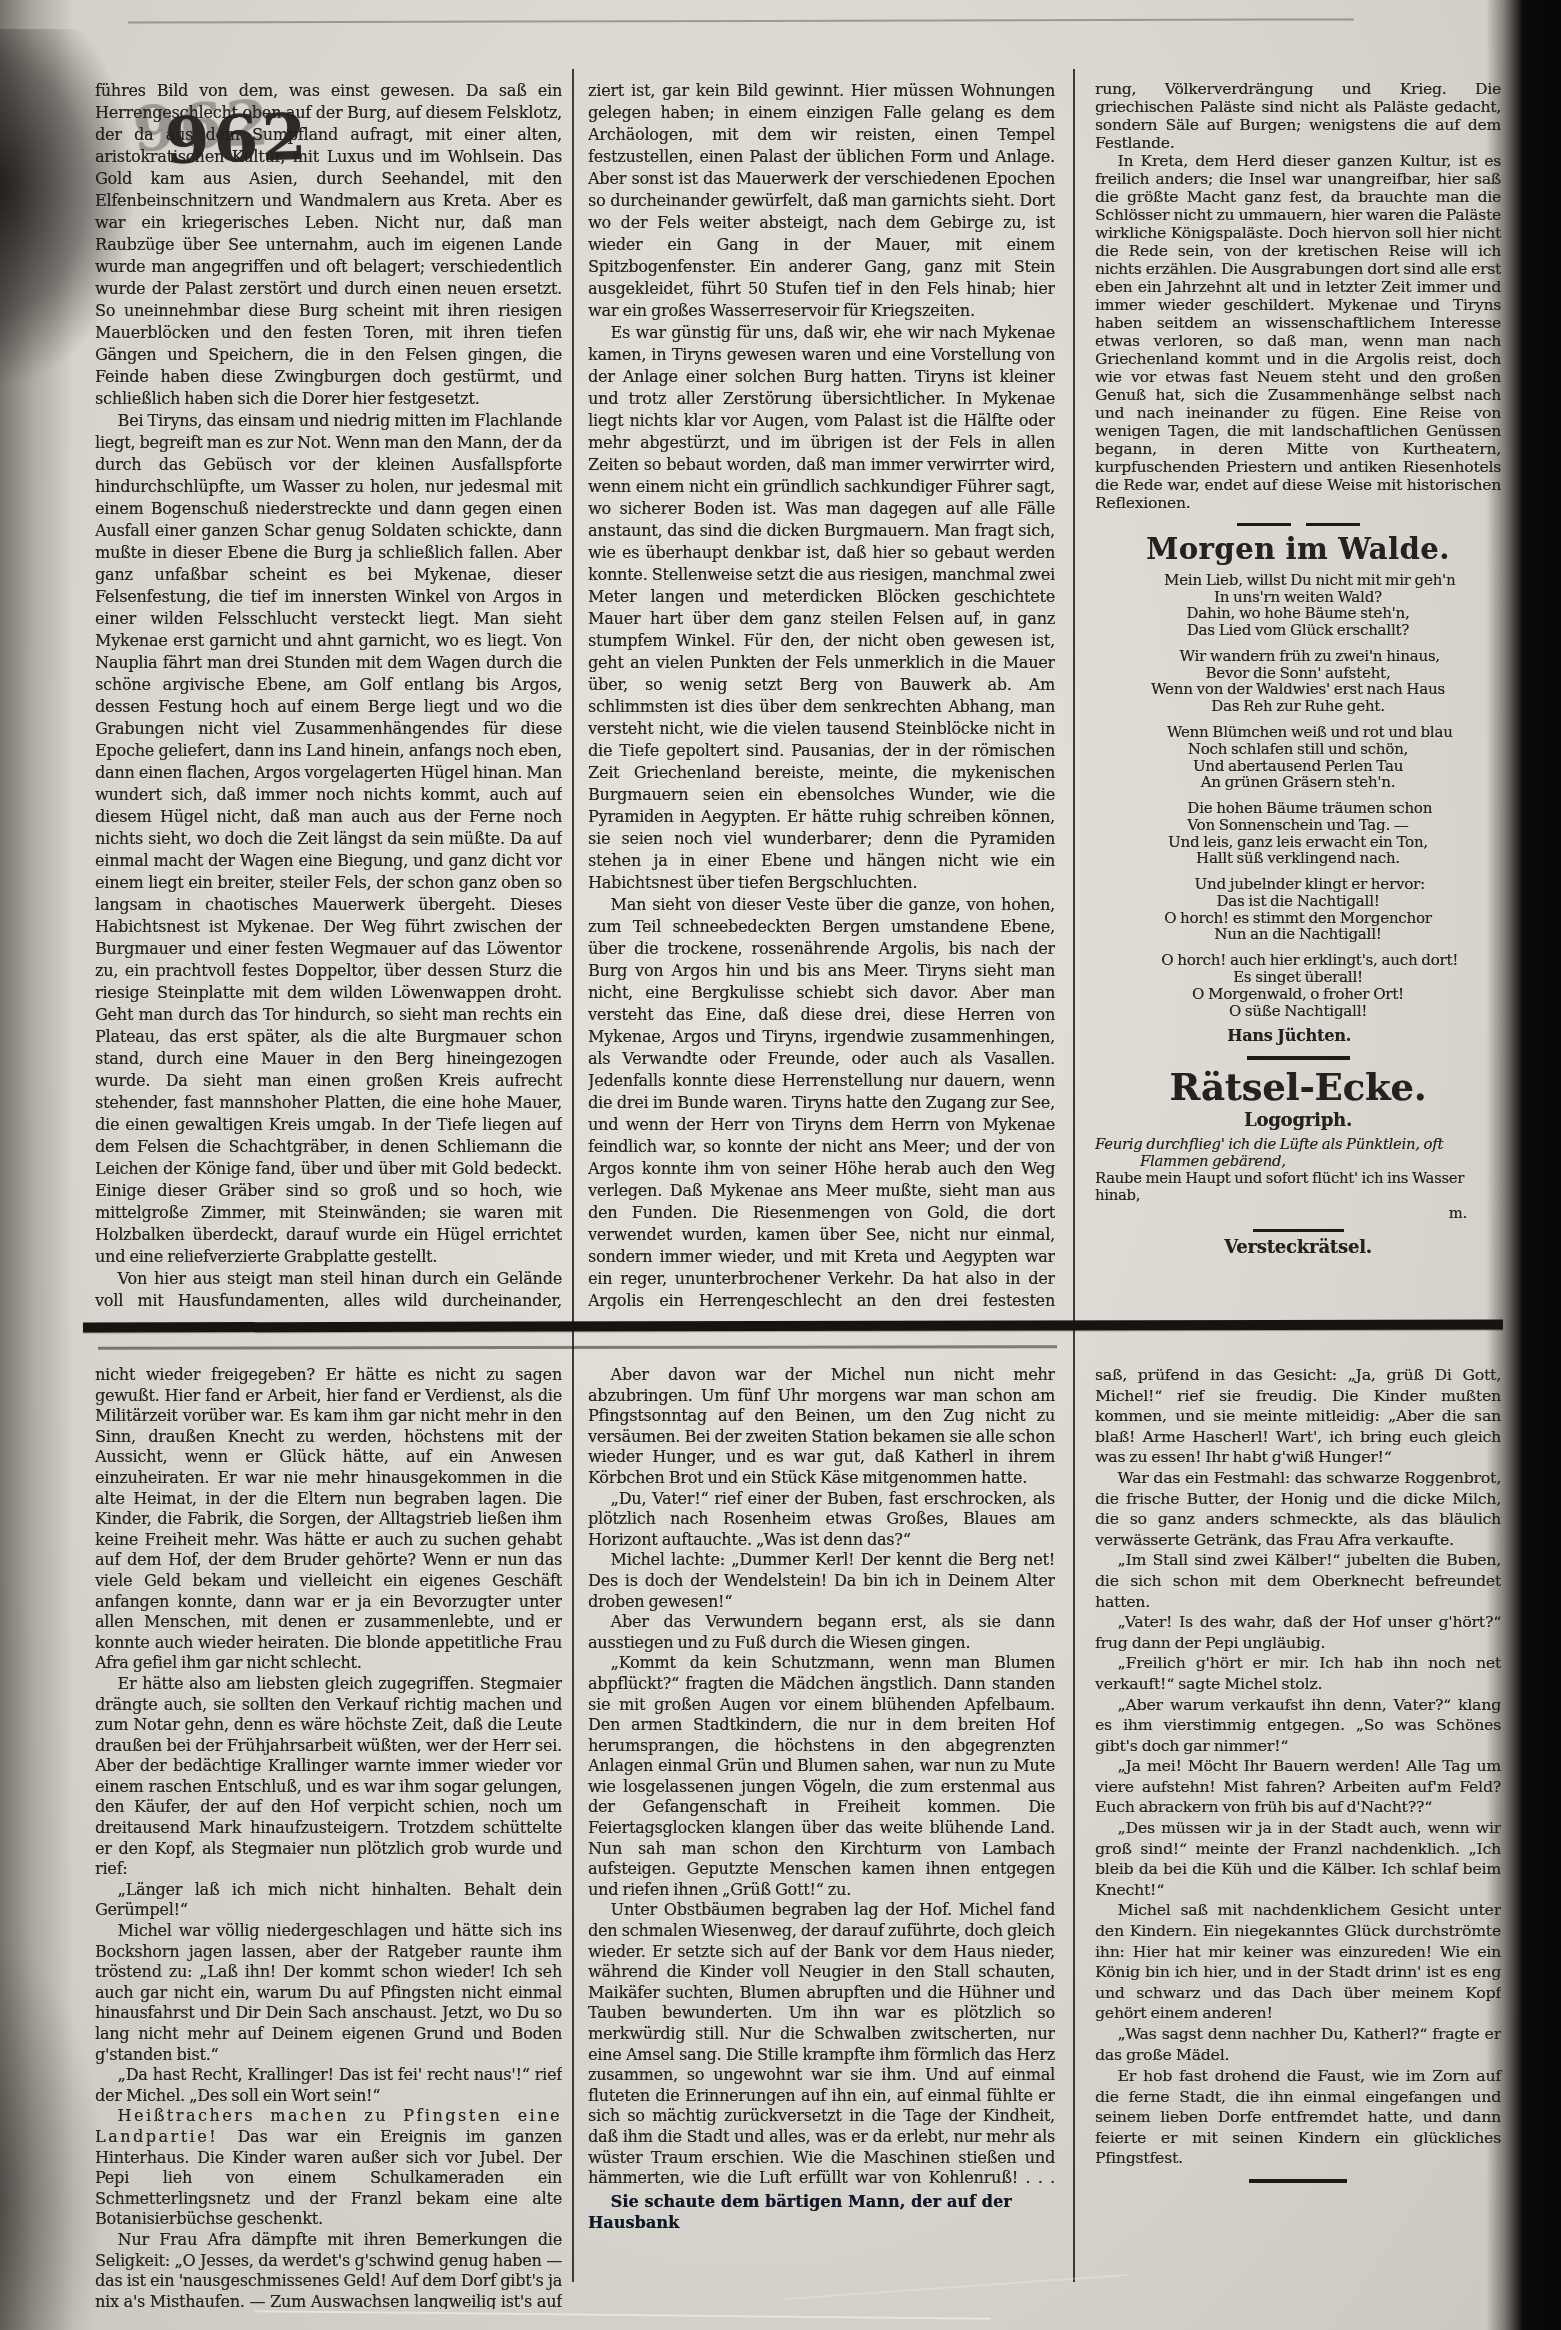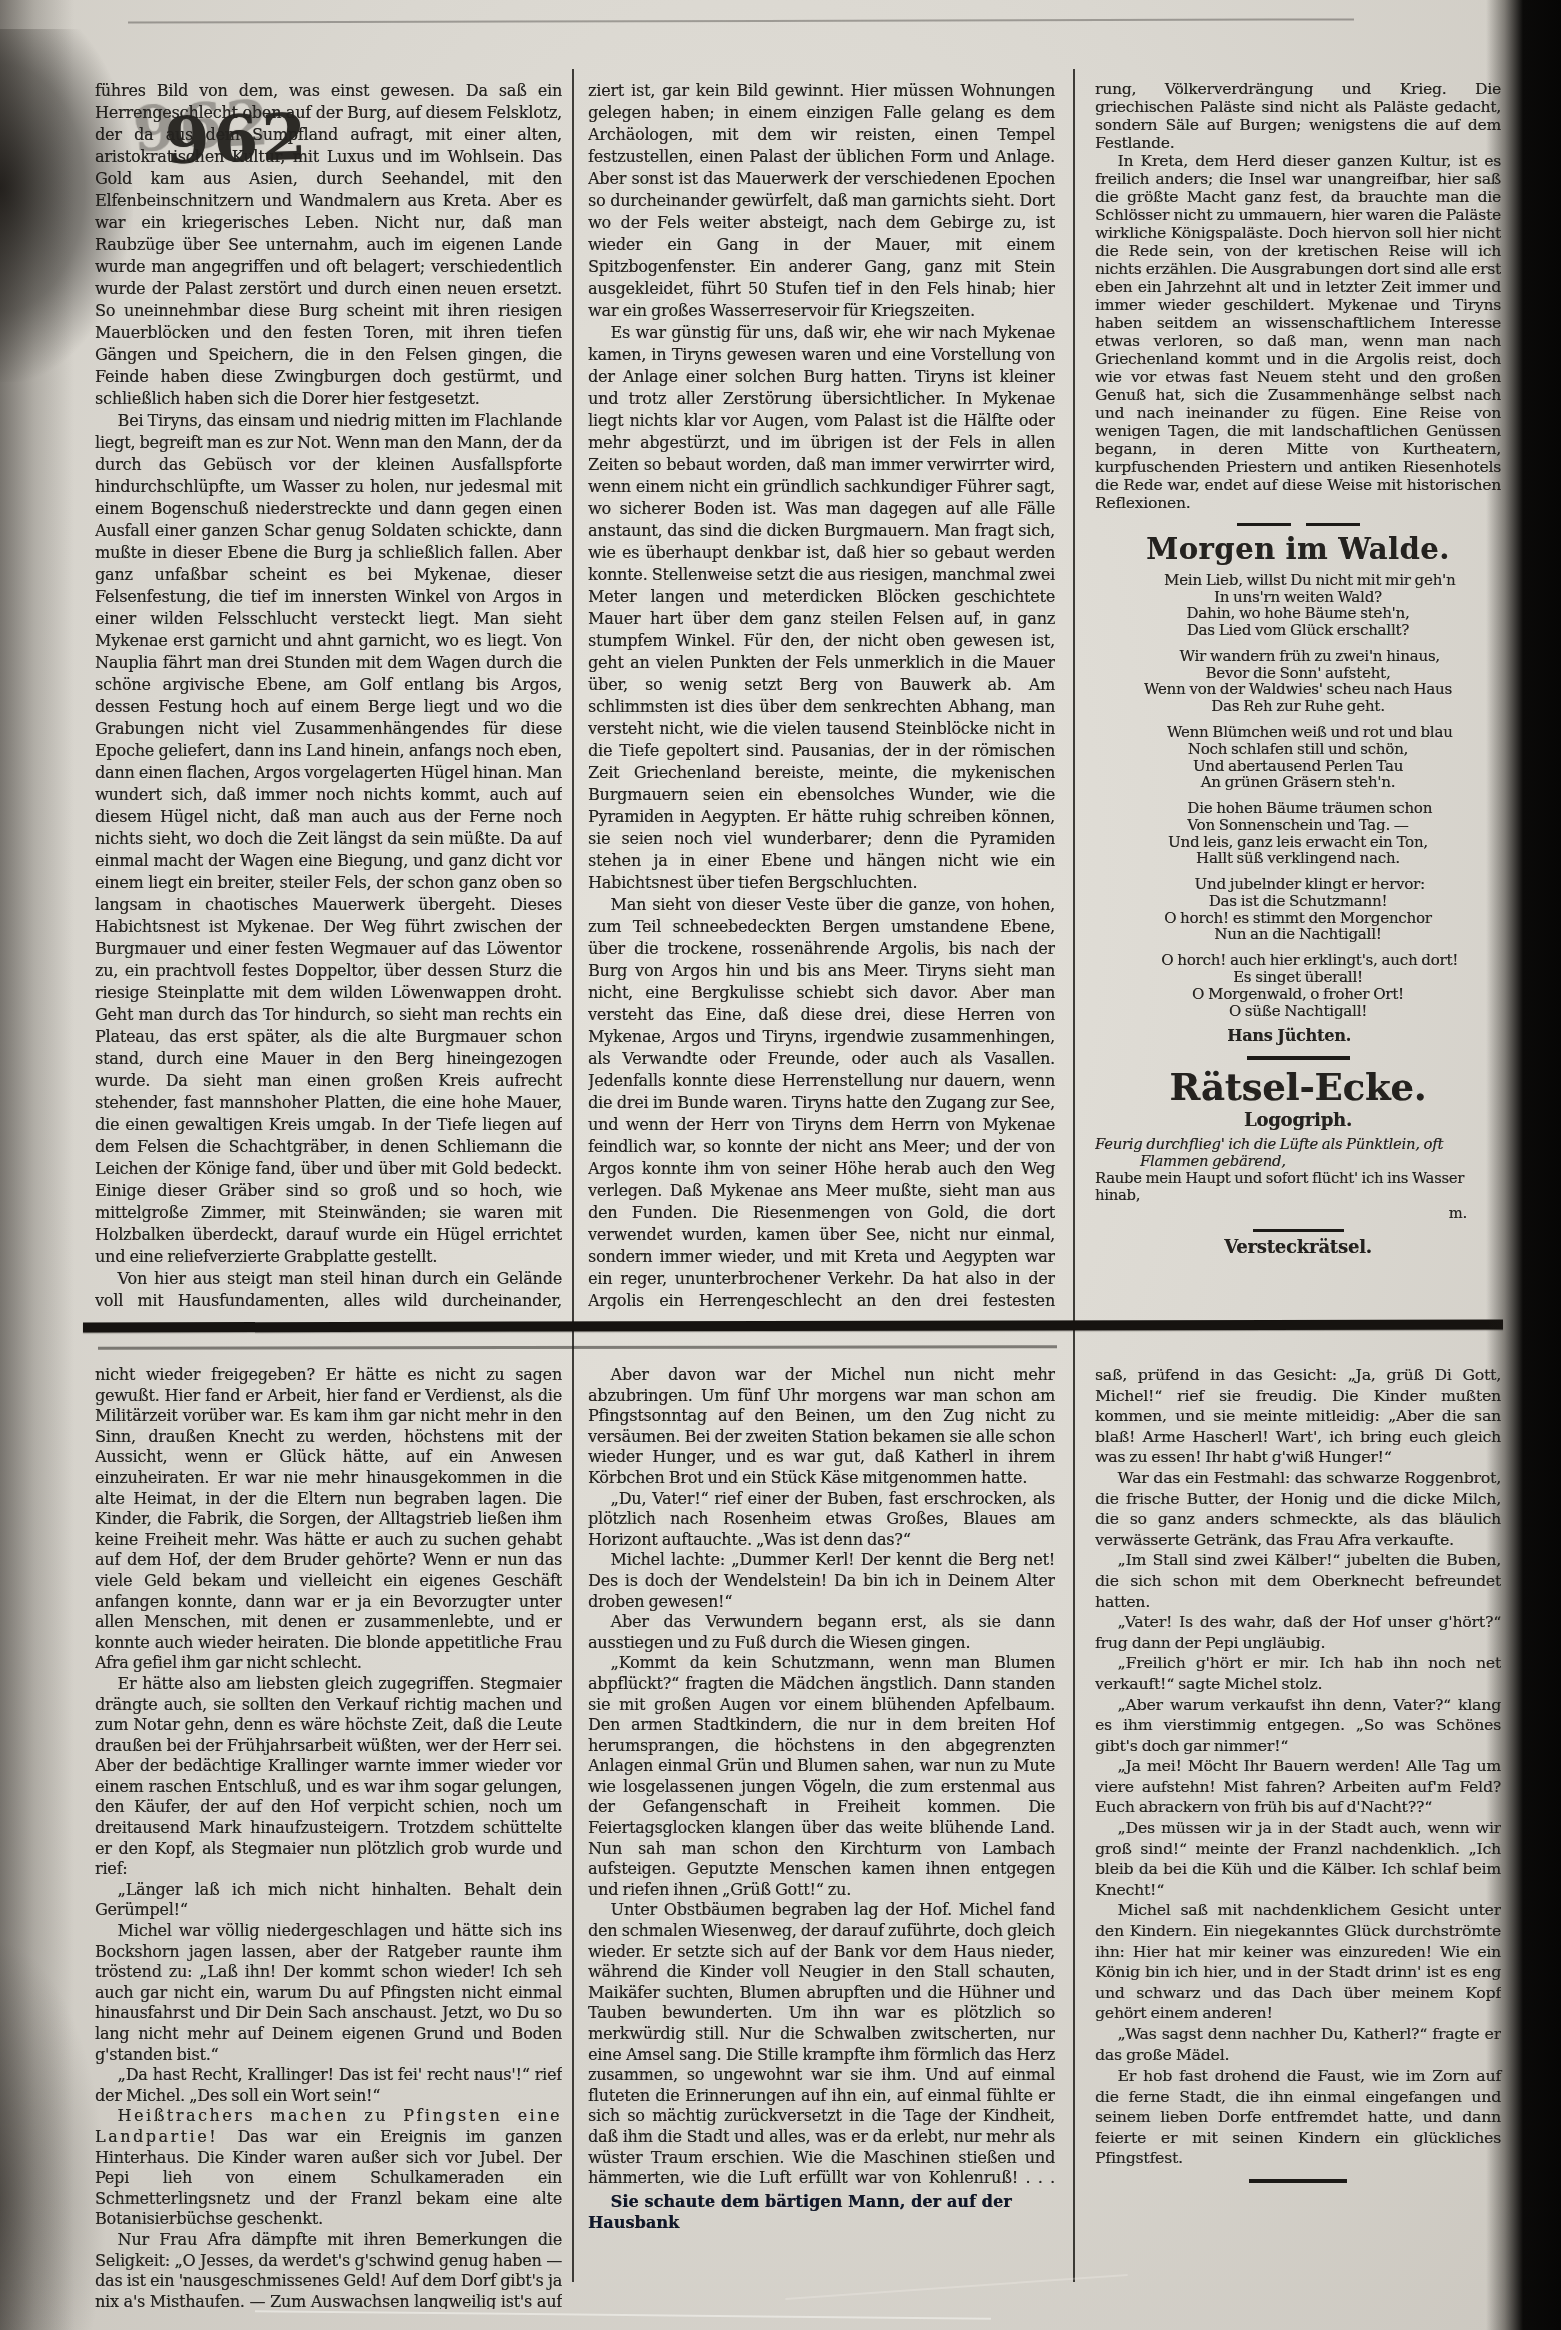--- a/index.html
+++ b/index.html
@@ -136,38 +136,38 @@
   <div class="poem">
     <div class="stanza">
       <div class="pl first">Mein Lieb, willst Du nicht mit mir geh'n</div>
       <div class="pl">In uns'rn weiten Wald?</div>
       <div class="pl">Dahin, wo hohe Bäume steh'n,</div>
       <div class="pl">Das Lied vom Glück erschallt?</div>
     </div>
     <div class="stanza">
       <div class="pl first">Wir wandern früh zu zwei'n hinaus,</div>
       <div class="pl">Bevor die Sonn' aufsteht,</div>
-      <div class="pl">Wenn von der Waldwies' scheu nach Haus</div>
+      <div class="pl">Wenn von der Waldwies' erst nach Haus</div>
       <div class="pl">Das Reh zur Ruhe geht.</div>
     </div>
     <div class="stanza">
       <div class="pl first">Wenn Blümchen weiß und rot und blau</div>
       <div class="pl">Noch schlafen still und schön,</div>
       <div class="pl">Und abertausend Perlen Tau</div>
       <div class="pl">An grünen Gräsern steh'n.</div>
     </div>
     <div class="stanza">
       <div class="pl first">Die hohen Bäume träumen schon</div>
       <div class="pl">Von Sonnenschein und Tag. —</div>
       <div class="pl">Und leis, ganz leis erwacht ein Ton,</div>
       <div class="pl">Hallt süß verklingend nach.</div>
     </div>
     <div class="stanza">
       <div class="pl first">Und jubelnder klingt er hervor:</div>
-      <div class="pl">Das ist die Schutzmann!</div>
+      <div class="pl">Das ist die Nachtigall!</div>
       <div class="pl">O horch! es stimmt den Morgenchor</div>
       <div class="pl">Nun an die Nachtigall!</div>
     </div>
     <div class="stanza">
       <div class="pl first">O horch! auch hier erklingt's, auch dort!</div>
       <div class="pl">Es singet überall!</div>
       <div class="pl">O Morgenwald, o froher Ort!</div>
       <div class="pl">O süße Nachtigall!</div>
     </div>
   </div>

